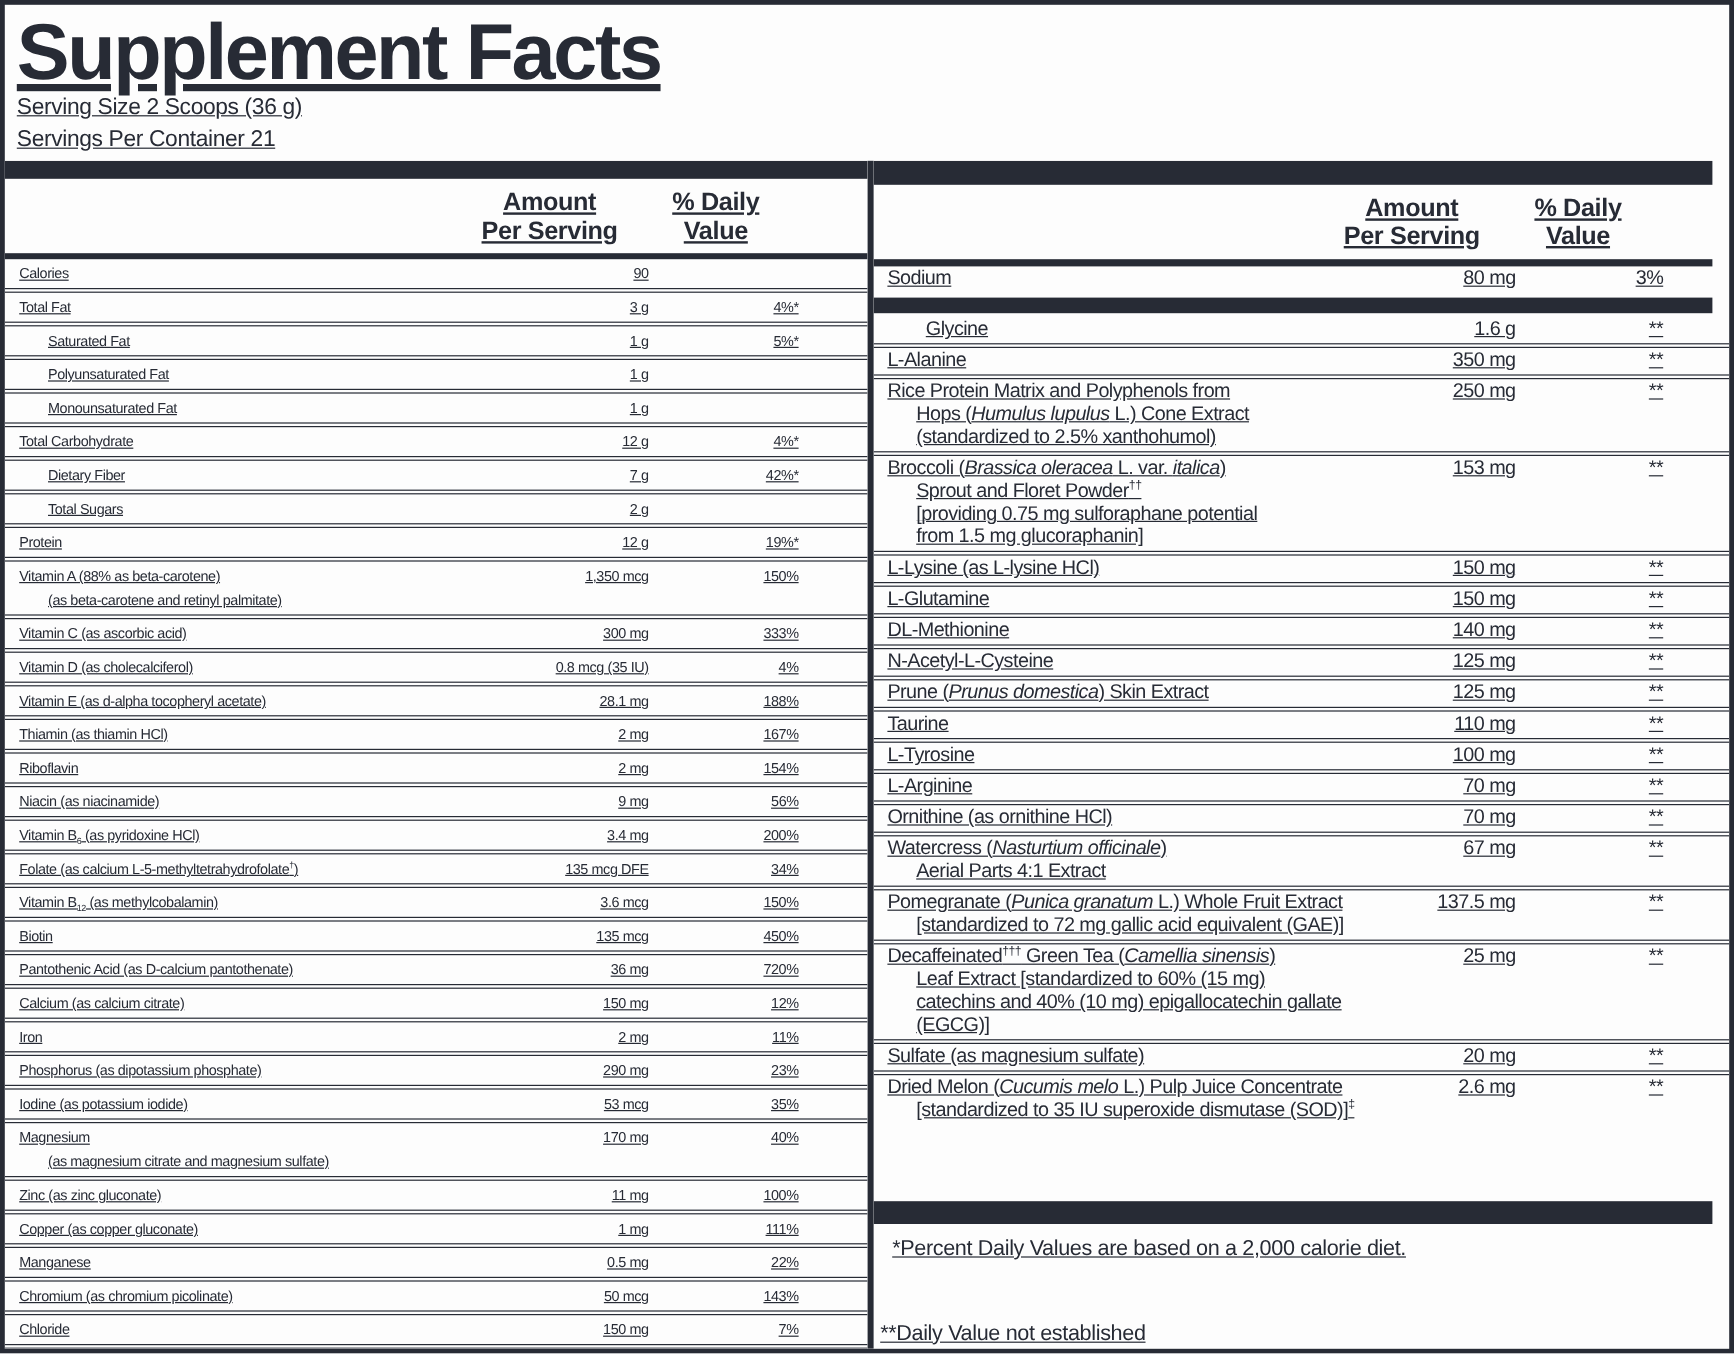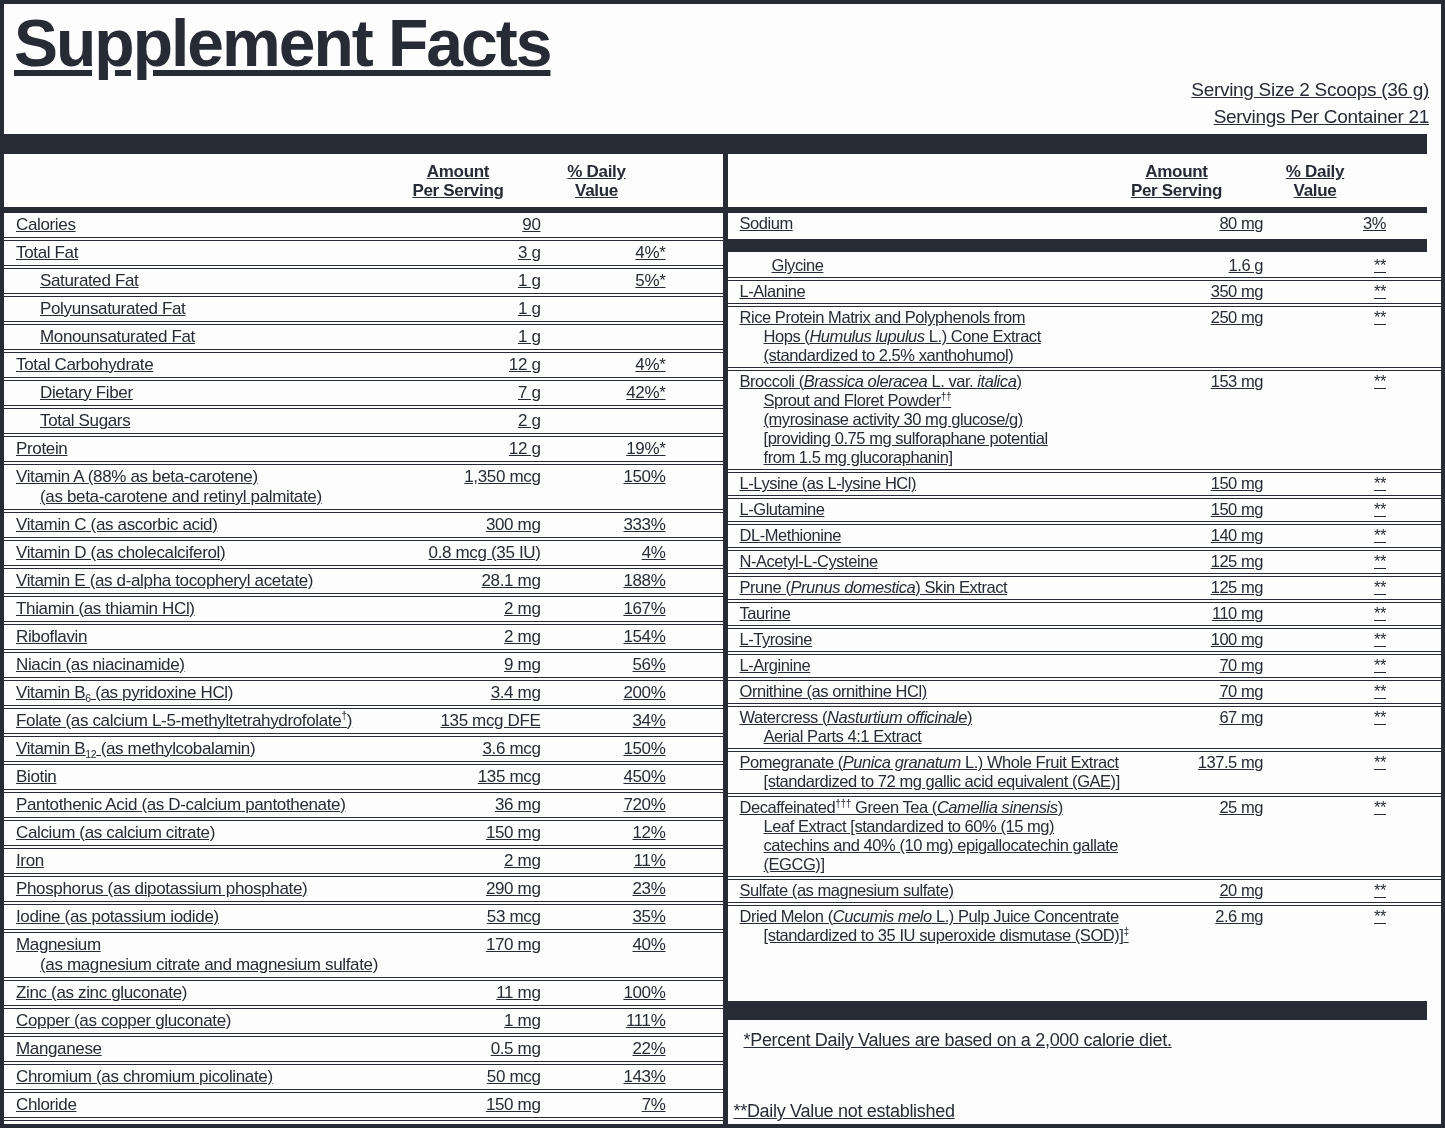--- a/index.html
+++ b/index.html
@@ -14,46 +14,46 @@
     display:flex; flex-direction:column;
     overflow:hidden;
     text-decoration:underline;
   }
 
   .masthead{ padding:6px 12px 4px 10px; }
   .title{
     font-size:66px; font-weight:900; letter-spacing:-2px;
     line-height:1.02; color:var(--ink);
   }
-  .serving-line{ font-size:19px; line-height:1.38; letter-spacing:-0.3px;text-align:right; }
+  .serving-line{ font-size:19px; line-height:1.38; letter-spacing:-0.3px; }
   .serving-line:first-of-type{ margin-top:6px; }
 
   .top-bar{ height:20px; background:var(--ink); }
   .right .top-bar{ margin-right:14px; }
 
   .columns{ display:flex; flex:1; min-height:0; }
   .col{ width:50%; display:flex; flex-direction:column; overflow:hidden; }
   .col.right{ border-left:5px solid var(--ink); }
 
   .col-head{
     display:grid; grid-template-columns:1fr 145px 182px;
-    font-weight:bold; font-size:17px; line-height:1.12;
+    font-weight:bold; font-size:21px; line-height:1.12;
     letter-spacing:-0.3px; padding:8px 10px 7px;margin-left:31px;
   }
   .col-head .amt-h{ text-align:center; white-space:pre-line; }
   .col-head .dv-h{ text-align:center; white-space:pre-line; padding-right:50px; }
 
   .head-bar{ height:6px; background:var(--ink); }
   .right .head-bar{ margin-right:14px; }
 
   .rows{ flex:0 0 auto; }
   .row{
     display:grid; grid-template-columns:1fr 145px 182px;
     border-top:4px double var(--ink);
-    padding:2px 0; font-size:17px; line-height:20px; letter-spacing:-0.35px;
+    padding:2px 0; font-size:12px; line-height:20px; letter-spacing:-0.35px;
   }
   .rows .row:first-child{ border-top:none; }
   .left-rows .row:last-child{ border-bottom:4px double var(--ink); }
 
   .right-rows .row{
     grid-template-columns:1fr 128px 178px;
     font-size:16.5px; line-height:19px; padding:1.5px 0; letter-spacing:-0.45px;
   }
 
   .name{ padding-left:12px; }
@@ -360,21 +360,20 @@
               <div class="subline">Hops (<i>Humulus lupulus</i> L.) Cone Extract</div>
               <div class="subline">(standardized to 2.5% xanthohumol)</div>
             </div>
             <div class="amt">250 mg</div>
             <div class="dv">**</div>
           </div>
           <div class="row">
             <div class="name">
               <div>Broccoli (<i>Brassica oleracea</i> L. var. <i>italica</i>)</div>
               <div class="subline">Sprout and Floret Powder<sup>††</sup></div>
-              <div class="subline">(myrosinase activity 30 mg glucose/g)</div>
               <div class="subline">[providing 0.75 mg sulforaphane potential</div>
               <div class="subline">from 1.5 mg glucoraphanin]</div>
             </div>
             <div class="amt">153 mg</div>
             <div class="dv">**</div>
           </div>
           <div class="row">
             <div class="name">
               <div>L-Lysine (as L-lysine HCl)</div>
             </div>

